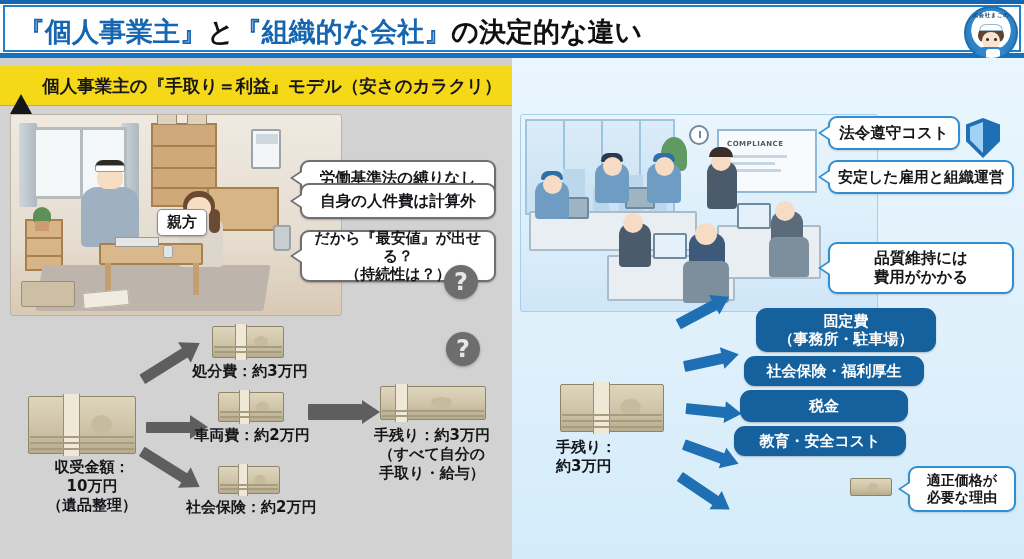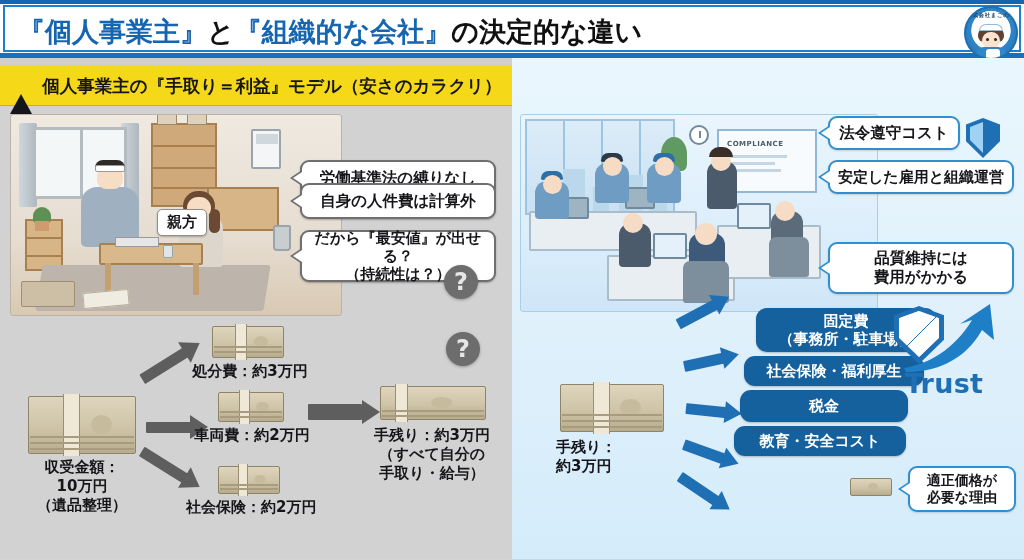--- a/index.html
+++ b/index.html
@@ -359,21 +359,21 @@
     <div class="qmark" style="left:446px;top:266px;">?</div>
 
     <div class="money" style="left:28px;top:330px;width:108px;height:58px;">
       <span class="slab"></span>
         <span class="band"></span>
         <span class="seal"></span>
       <span class="layer" style="top:40px"></span>
         <span class="layer" style="top:46px"></span>
         <span class="layer" style="top:52px"></span>
     </div>
-    <div class="flow-label multi" style="left:18px;top:392px;width:128px;text-align:center;">
+    <div class="flow-label multi" style="left:28px;top:392px;width:128px;text-align:center;">
       <div>収受金額：</div>
       <div>10万円</div>
       <div>（遺品整理）</div>
     </div>
 
     <div class="arrow dark" style="left:142px;top:300px;width:68px;height:26px;transform:rotate(-32deg);transform-origin:left center;">
       <span class="shaft" style="width:52px"></span>
         <span class="head"></span>
     </div>
     <div class="arrow dark" style="left:146px;top:348px;width:62px;height:26px;">
@@ -557,26 +557,15 @@
     </div>
 
     <div class="bubble blue" style="left:396px;top:400px;width:108px;height:46px;font-size:14px;">
       <span class="tail"></span>
       <span style="display:block">
         <span style="display:block">適正価格が</span>
         <span style="display:block">必要な理由</span>
       </span>
     </div>
 
-    <div class="trust">
-      <div class="trust-arrow">
-        <svg width="100" height="72" viewBox="0 0 100 72">
-          <path d="M2 66 C 26 62, 52 48, 70 18 L 58 22 L 88 2 L 92 38 L 80 28 C 62 60, 32 70, 4 70 Z" fill="#1f7fc6"></path>
-        </svg>
-      </div>
-      <div class="trust-shield">
-        <div class="quad"></div>
-      </div>
-      <div class="trust-text">Trust</div>
-    </div>
   </div>
 
 </div>
 
 </body></html>

